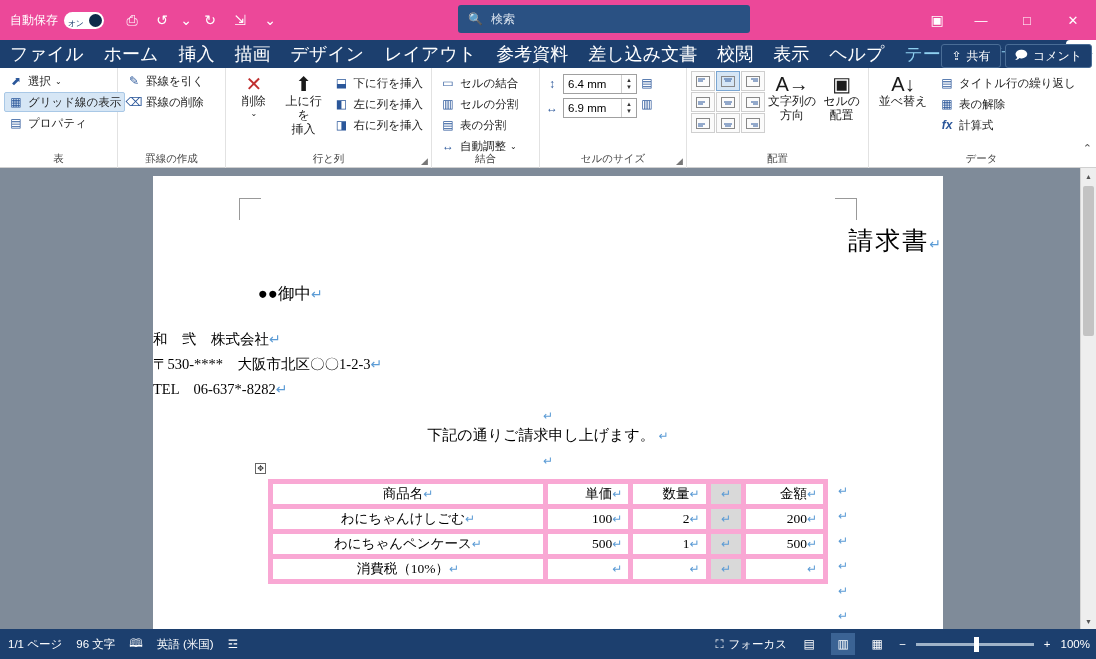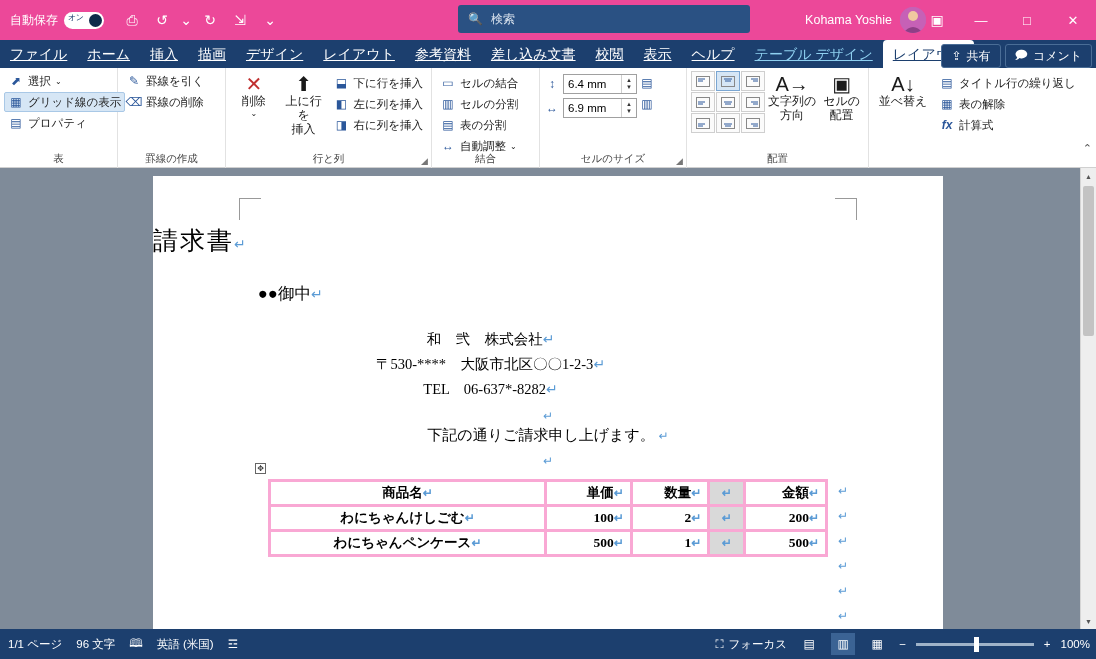--- a/index.html
+++ b/index.html
@@ -35,21 +35,21 @@
     margin-left: 10px;
     font-size: 12px;
     color: #fff;
     white-space: nowrap;
   }
   .toggle {
     width: 40px; height: 17px;
     border-radius: 9px;
     background: #ffffff;
     position: relative;
-    display: flex; align-items: flex-start;
+    display: flex; align-items: flex-end;
     font-size: 8px; color: #1c3f6e;
     padding-left: 4px;
     letter-spacing: -0.5px;
   }
   .toggle .knob {
     position: absolute; right: 2px; top: 2px;
     width: 13px; height: 13px; border-radius: 50%;
     background: #0d2a4a;
   }
   .tb-icons {
@@ -116,24 +116,23 @@
     background: #1c3f6e;
     display: flex;
     align-items: flex-end;
     flex: none;
     position: relative;
   }
   .tab {
     padding: 0 10px;
     height: 28px;
     line-height: 28px;
-    font-size: 14px;
+    font-size: 18px;
     color: #ffffff;
     white-space: nowrap;
-    text-decoration: underline;
   }
   .tab.accent { color: #8fd0f0; }
   .tab.active {
     background: #ffffff;
     color: #1c3f6e;
     border-radius: 4px 4px 0 0;
     font-weight: normal;
   }
   .tabs-right {
     position: absolute;
@@ -266,35 +265,35 @@
     margin-top: 8px;
     background: #ffffff;
     position: relative;
     font-family: "Liberation Serif", serif;
   }
   .corner { position: absolute; width: 22px; height: 22px; }
   .corner.tl { left: 86px; top: 22px; border-left: 1px solid #999; border-top: 1px solid #999; }
   .corner.tr { right: 86px; top: 22px; border-right: 1px solid #999; border-top: 1px solid #999; }
 
   .doc-title-line {
-    text-align: left;
+    text-align: right;
     font-size: 25px;
     margin-top: 48px;
     letter-spacing: 2px;
   }
   .pmark { color: #5b9bd5; font-size: 14px; font-family: "Liberation Sans", sans-serif; }
   .pmark.sm { font-size: 12px; }
   .addressee {
     margin: 26px 0 0 105px;
     font-size: 16.5px;
   }
   .sender {
     margin-top: 22px;
     padding-right: 115px;
-    text-align: center;
+    text-align: left;
     font-size: 14.5px;
     line-height: 1.72;
   }
   .emptyline {
     text-align: center;
     font-size: 13px;
     margin-top: 2px;
   }
   .statement {
     text-align: center;
@@ -315,25 +314,24 @@
     font-size: 8px;
     display: flex; align-items: center; justify-content: center;
     color: #333;
   }
   table.inv {
     border-collapse: collapse;
     width: 100%;
     font-size: 13.5px;
   }
   table.inv td {
-    border: 3px solid #f9a8d4;
+    border: 5px solid #f9a8d4;
     height: 25px;
     padding: 0 6px;
     vertical-align: middle;
-    font-weight: bold;
   }
   td.c-name { width: 278px; text-align: center; }
   td.c-price { width: 86px; text-align: right; }
   td.c-qty { width: 78px; text-align: right; }
   td.c-pad { width: 36px; background: #d9d9d9; text-align: center; }
   td.c-amt { width: 82px; text-align: right; }
   .marks-col {
     position: absolute;
     right: -20px; top: 0;
     display: flex; flex-direction: column;
@@ -430,30 +428,20 @@
     <div class="doc-title">
       <span>27.docx  -  保存中...</span>
       <span class="chev">⌄</span>
     </div>
 
     <div class="searchbox">
       <span>🔍</span>
       <span>検索</span>
     </div>
 
-    <div class="user">
-      <span>Kohama Yoshie</span>
-      <span class="avatar">
-        <svg width="26" height="26" viewBox="0 0 26 26">
-          <rect width="26" height="26" fill="#c661b6"></rect>
-          <circle cx="13" cy="9" r="5" fill="#f0c9a0"></circle>
-          <path d="M3 26 Q13 14 23 26 Z" fill="#8e3f86"></path>
-        </svg>
-      </span>
-    </div>
 
     <div class="win-ctrl">
       <div class="ribbonopt">▣</div>
       <div>―</div>
       <div>□</div>
       <div class="close">✕</div>
     </div>
   </div>
 
   <div class="tabsrow">
@@ -710,20 +698,21 @@
           <div class="item">
             <span class="ic">▦</span>
             <span>表の解除</span>
           </div>
           <div class="item">
             <span class="ic" style="font-style:italic;font-weight:bold">fx</span>
             <span>計算式</span>
           </div>
         </div>
       </div>
+      <div class="glabel">データ</div>
     </div>
 
     <div class="ribbon-collapse">⌃</div>
   </div>
 
   <div class="docarea">
     <div class="page">
       <div class="corner tl"></div>
       <div class="corner tr"></div>
 
@@ -806,20 +795,37 @@
               <span>500</span><span class="pmark sm">↵</span>
             </td>
             <td class="c-qty">
               <span>1</span><span class="pmark sm">↵</span>
             </td>
             <td class="c-pad">
               <span class="pmark sm">↵</span>
             </td>
             <td class="c-amt">
               <span>500</span><span class="pmark sm">↵</span>
+            </td>
+          </tr>
+          <tr>
+            <td class="c-name">
+              <span>消費税（10%）</span><span class="pmark sm">↵</span>
+            </td>
+            <td class="c-price">
+              <span class="pmark sm">↵</span>
+            </td>
+            <td class="c-qty">
+              <span class="pmark sm">↵</span>
+            </td>
+            <td class="c-pad">
+              <span class="pmark sm">↵</span>
+            </td>
+            <td class="c-amt">
+              <span class="pmark sm">↵</span>
             </td>
           </tr>
 
         </tbody>
           </table>
         <div class="marks-col">
           <span>↵</span>
           <span>↵</span>
           <span>↵</span>
           <span>↵</span>

